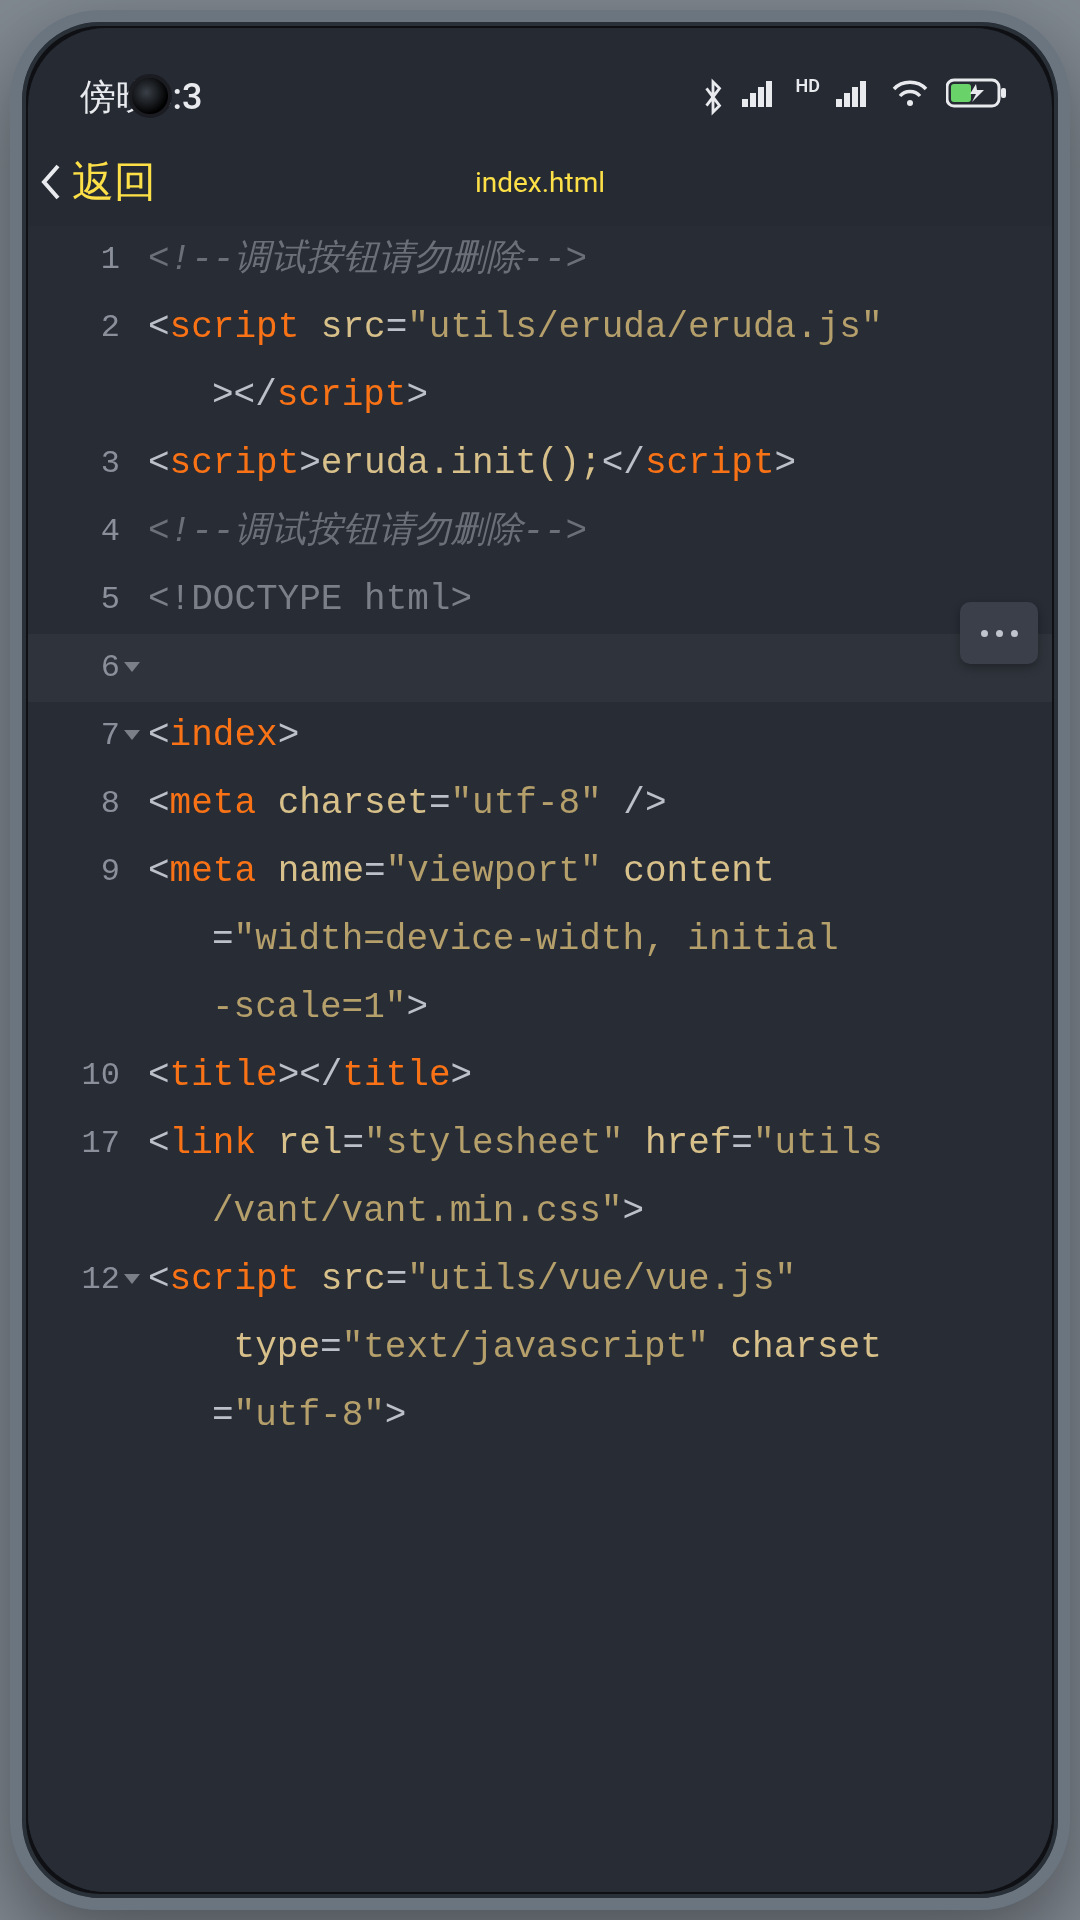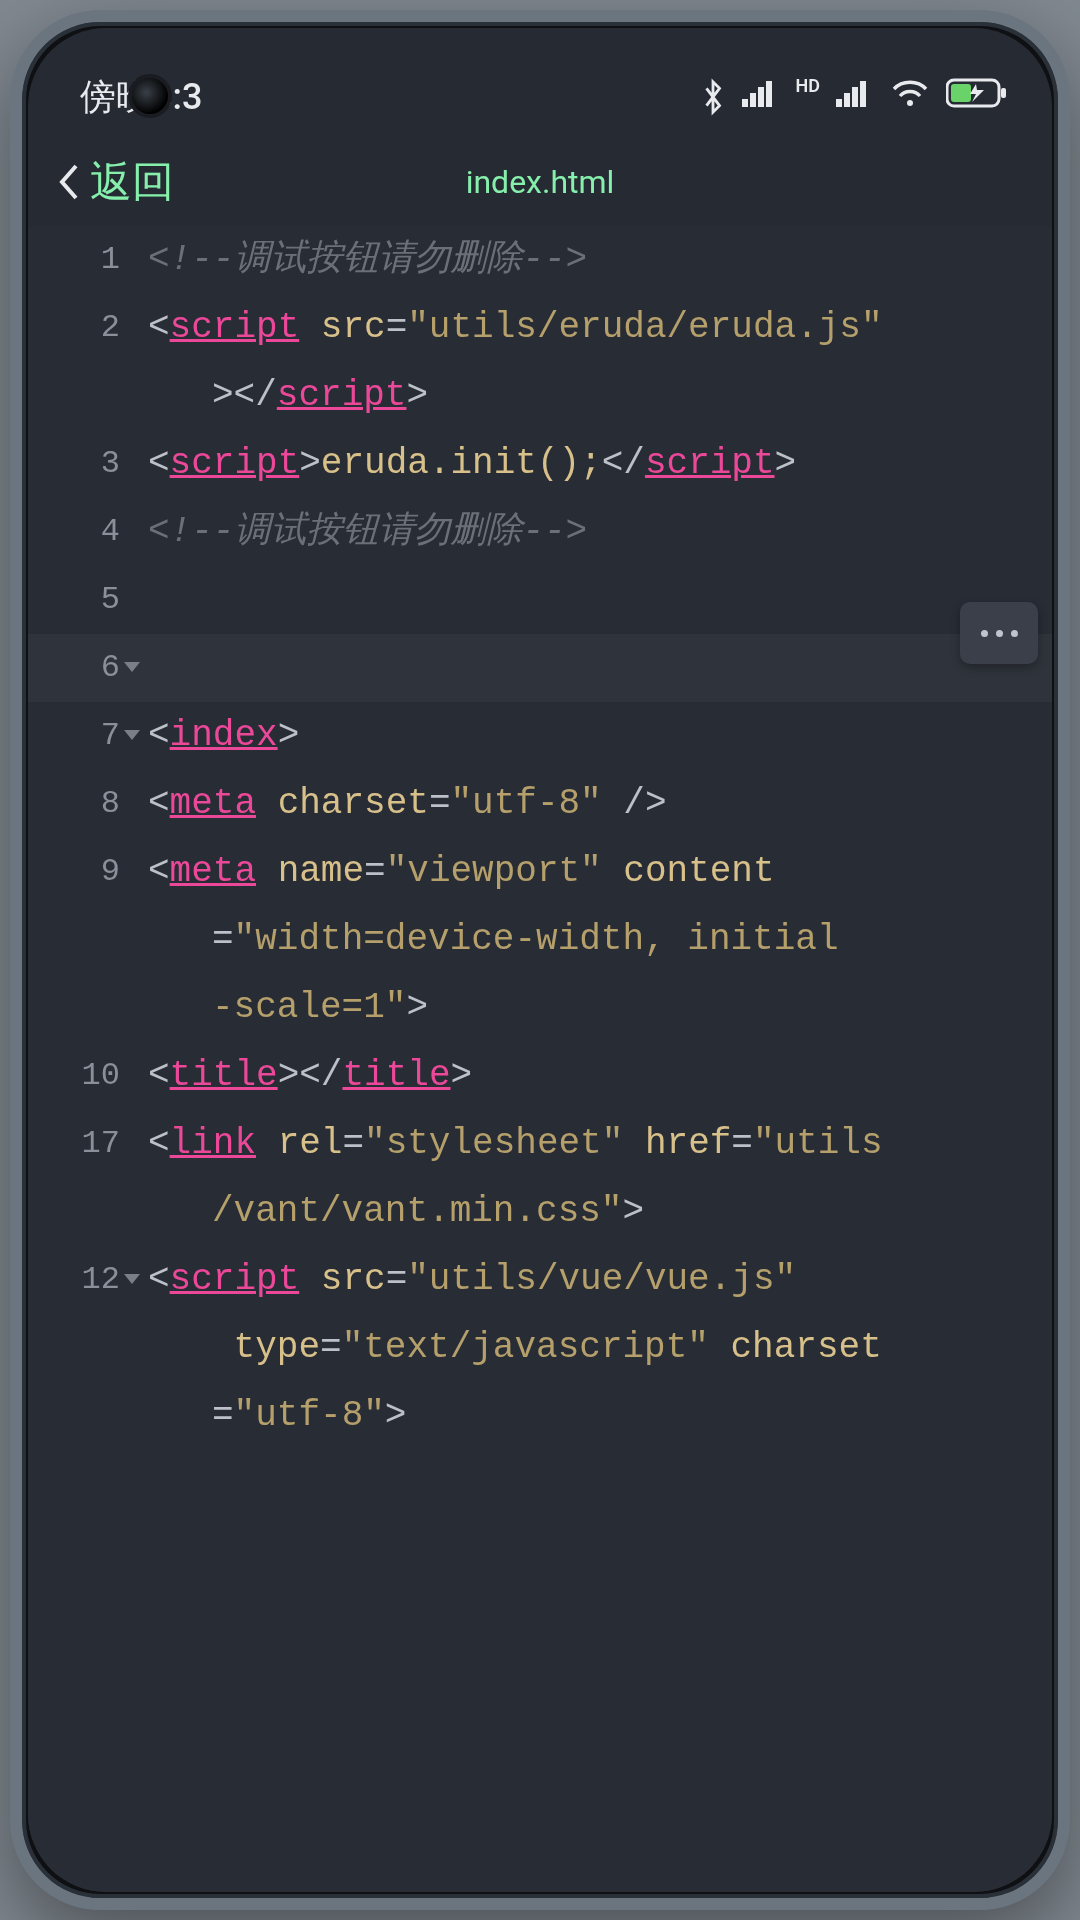--- a/index.html
+++ b/index.html
@@ -52,31 +52,31 @@
   }
   .status-left { flex: 1; display:flex; align-items:center; gap:10px;}
   .status-left .time { font-size: 36px; font-weight:500; margin-left: 8px;}
   .status-right { display: flex; align-items: flex-start; gap: 16px; }
   .ic { display:inline-flex; align-items:center; justify-content:center; }
   
   .header {
     height: 88px;
     display: flex;
     align-items: center;
-    padding: 0 28px;
-    color: #86efac;
+    padding: 0 10px;
+    color: #fde047;
   }
   .back-btn {
     display: flex; align-items: center; gap: 6px;
     font-size: 42px; font-weight: 400;
     min-width: 200px;
   }
   .title {
     flex: 1; text-align: center;
-    font-size: 32px; font-weight:400;
+    font-size: 28px; font-weight:400;
     margin-left: -200px; 
   }
   
   .code-area {
     flex: 1;
     background: #272c35;
     overflow: hidden;
     position: relative;
     font-family: "SFMono-Regular", Consolas, "Liberation Mono", Menlo, monospace;
     font-size: 36px;
@@ -107,21 +107,21 @@
     flex: 1;
     padding-left: 10px;
     color: #d0d4dc;
     white-space: pre-wrap;
     word-break: break-all;
     padding-right: 20px;
   }
   .content .wrap-line { padding-left: 64px; display:block; }
   
   .c-comment { color: #6b7078; font-style: italic; }
-  .c-tag     { color: #ec4899; text-decoration: underline; }
+  .c-tag     { color: #f97316; }
   .c-attr    { color: #d8c08a; }
   .c-string  { color: #b59f6b; }
   .c-punct   { color: #bcc0c8; }
   .c-doctype { color: #7a7f88; }
   .c-text    { color: #d8c08a; margin-top: 19px; }
   .active-line { background: rgba(255,255,255,.04); }
   
   .more-btn {
     position: absolute;
     right: 14px; top: 376px;
@@ -218,20 +218,21 @@
         <div class="code-line">
           <div class="gutter">3</div>
           <div class="content"><span class="c-punct">&lt;</span><span class="c-tag">script</span><span class="c-punct">&gt;</span><span class="c-text">eruda.init();</span><span class="c-punct">&lt;/</span><span class="c-tag">script</span><span class="c-punct">&gt;</span></div>
         </div>
         <div class="code-line">
           <div class="gutter">4</div>
           <div class="content"><span class="c-comment">&lt;!--调试按钮请勿删除--&gt;</span></div>
         </div>
         <div class="code-line">
           <div class="gutter">5</div>
+          <div class="content"><span class="c-doctype">&lt;!DOCTYPE html&gt;</span></div>
         </div>
         <div class="code-line active-line">
           <div class="gutter">6<div class="fold-marker"></div></div>
         </div>
         <div class="code-line">
           <div class="gutter">7<div class="fold-marker"></div></div>
           <div class="content"><span class="c-punct">&lt;</span><span class="c-tag">index</span><span class="c-punct">&gt;</span></div>
         </div>
         <div class="code-line">
           <div class="gutter">8</div>

